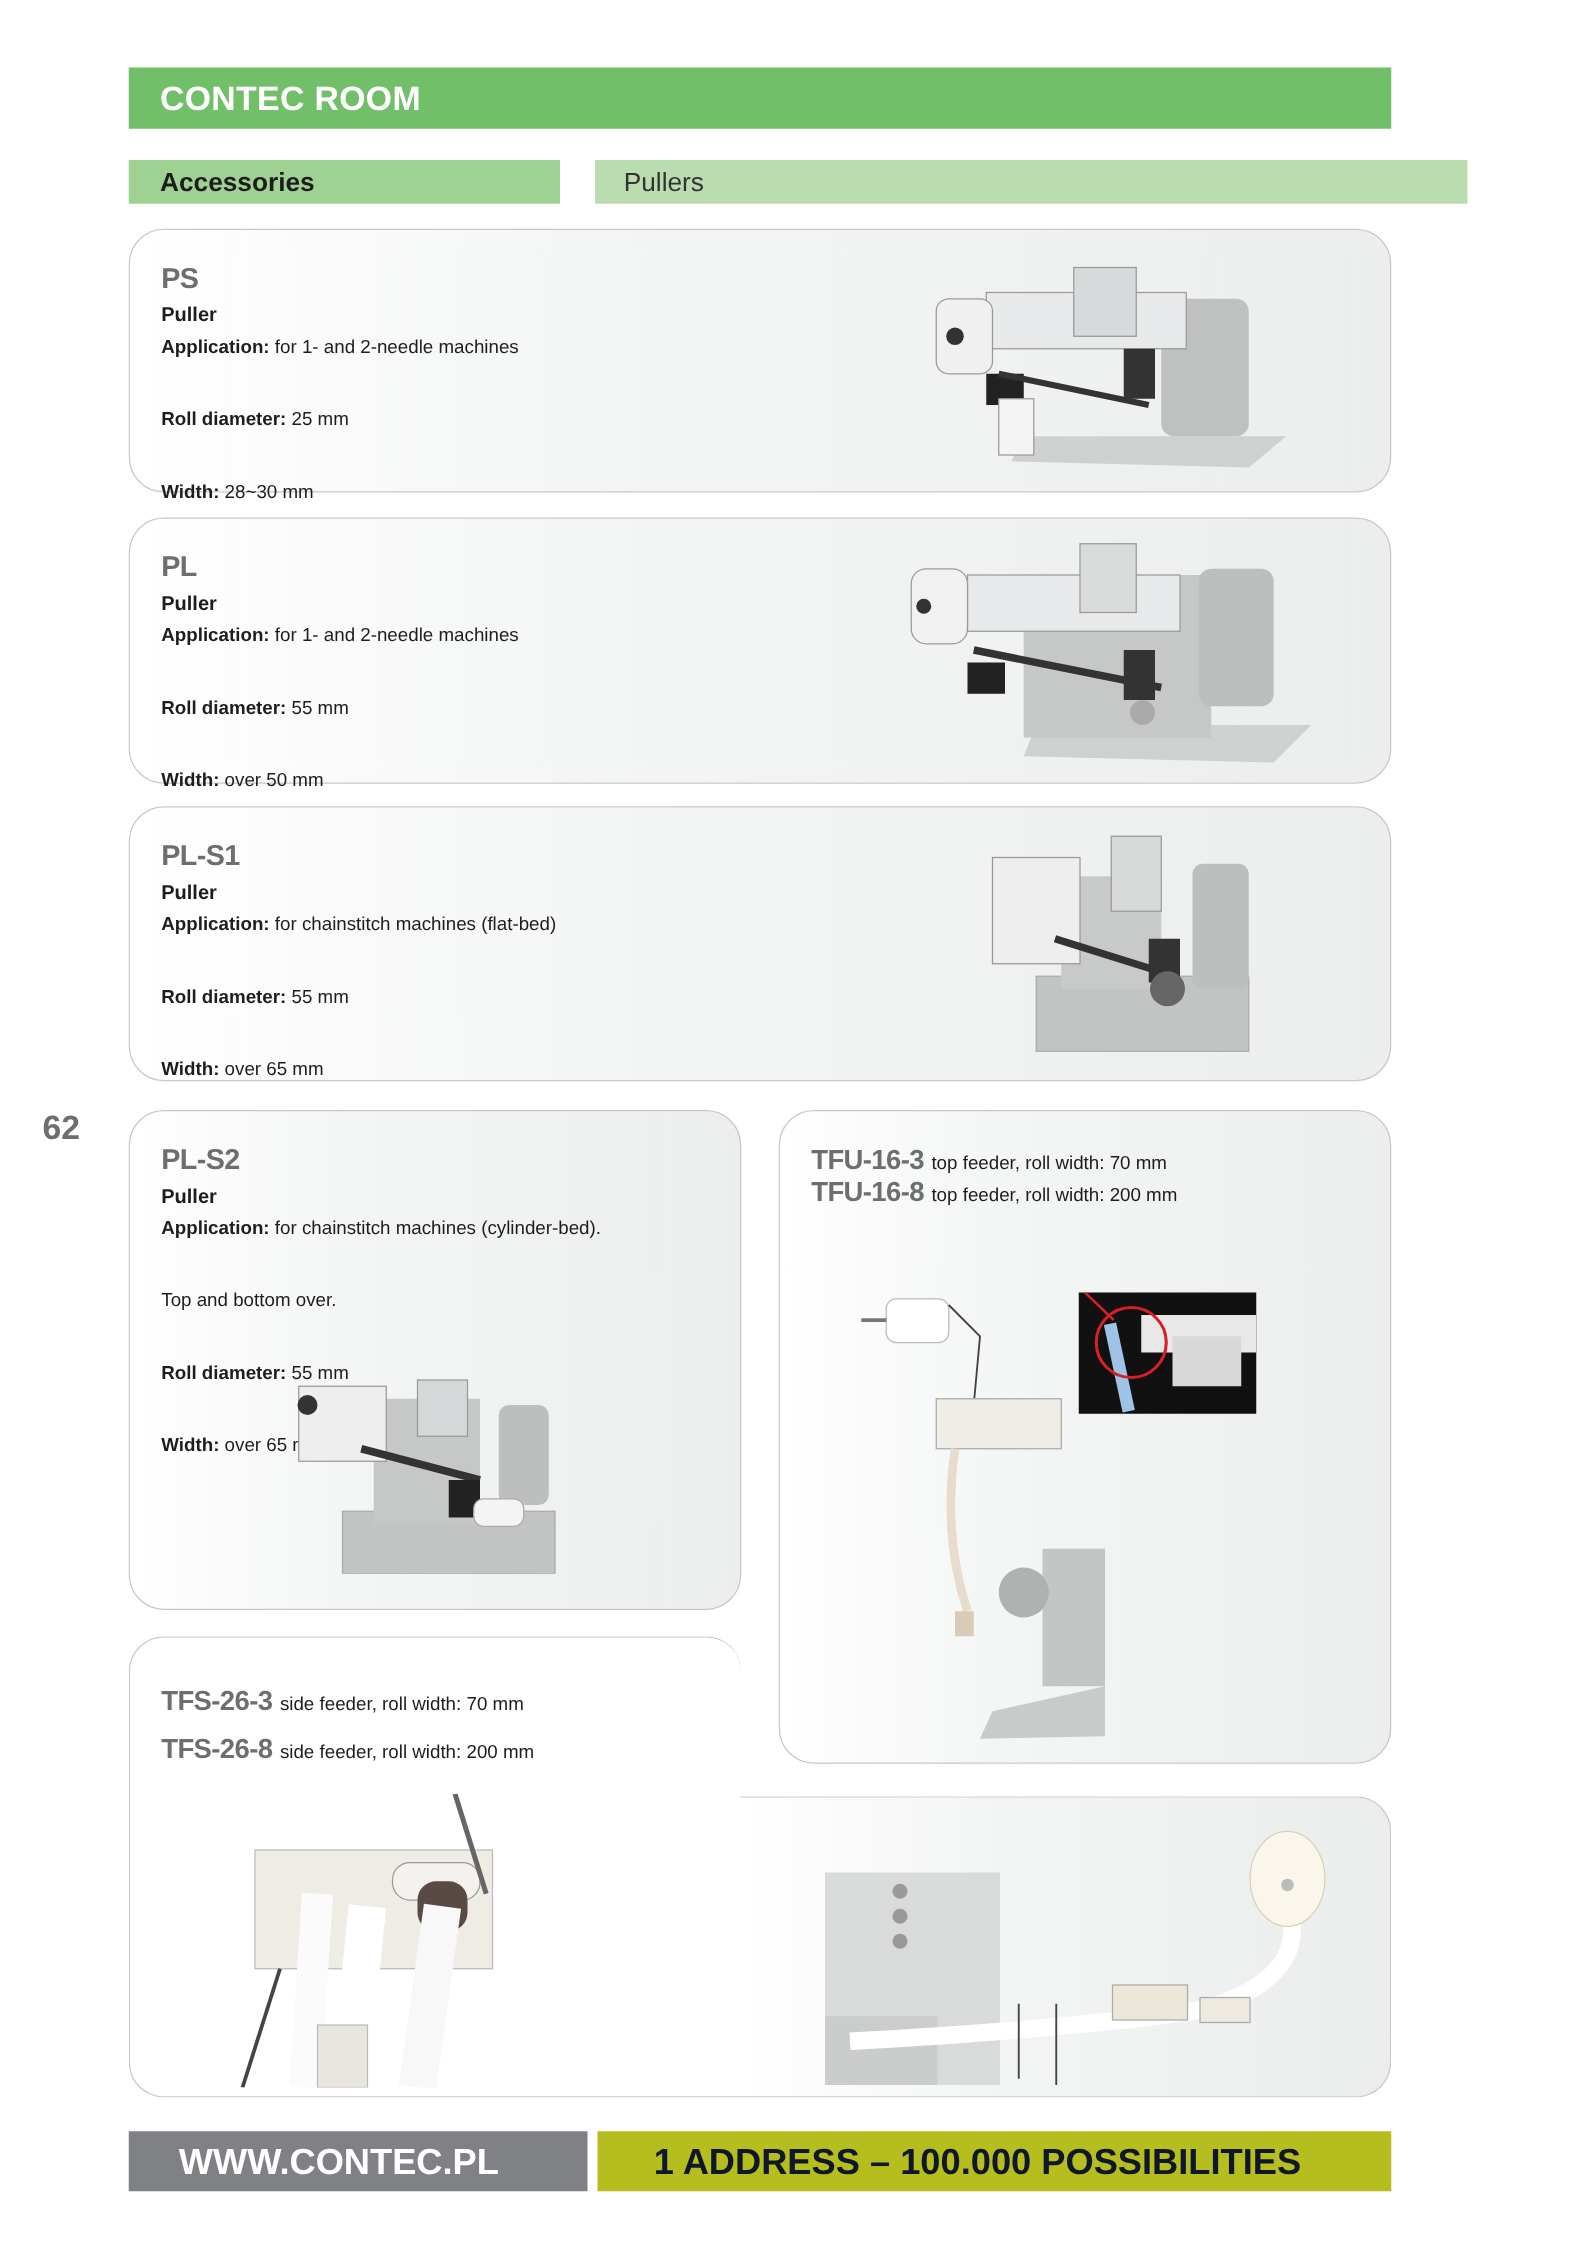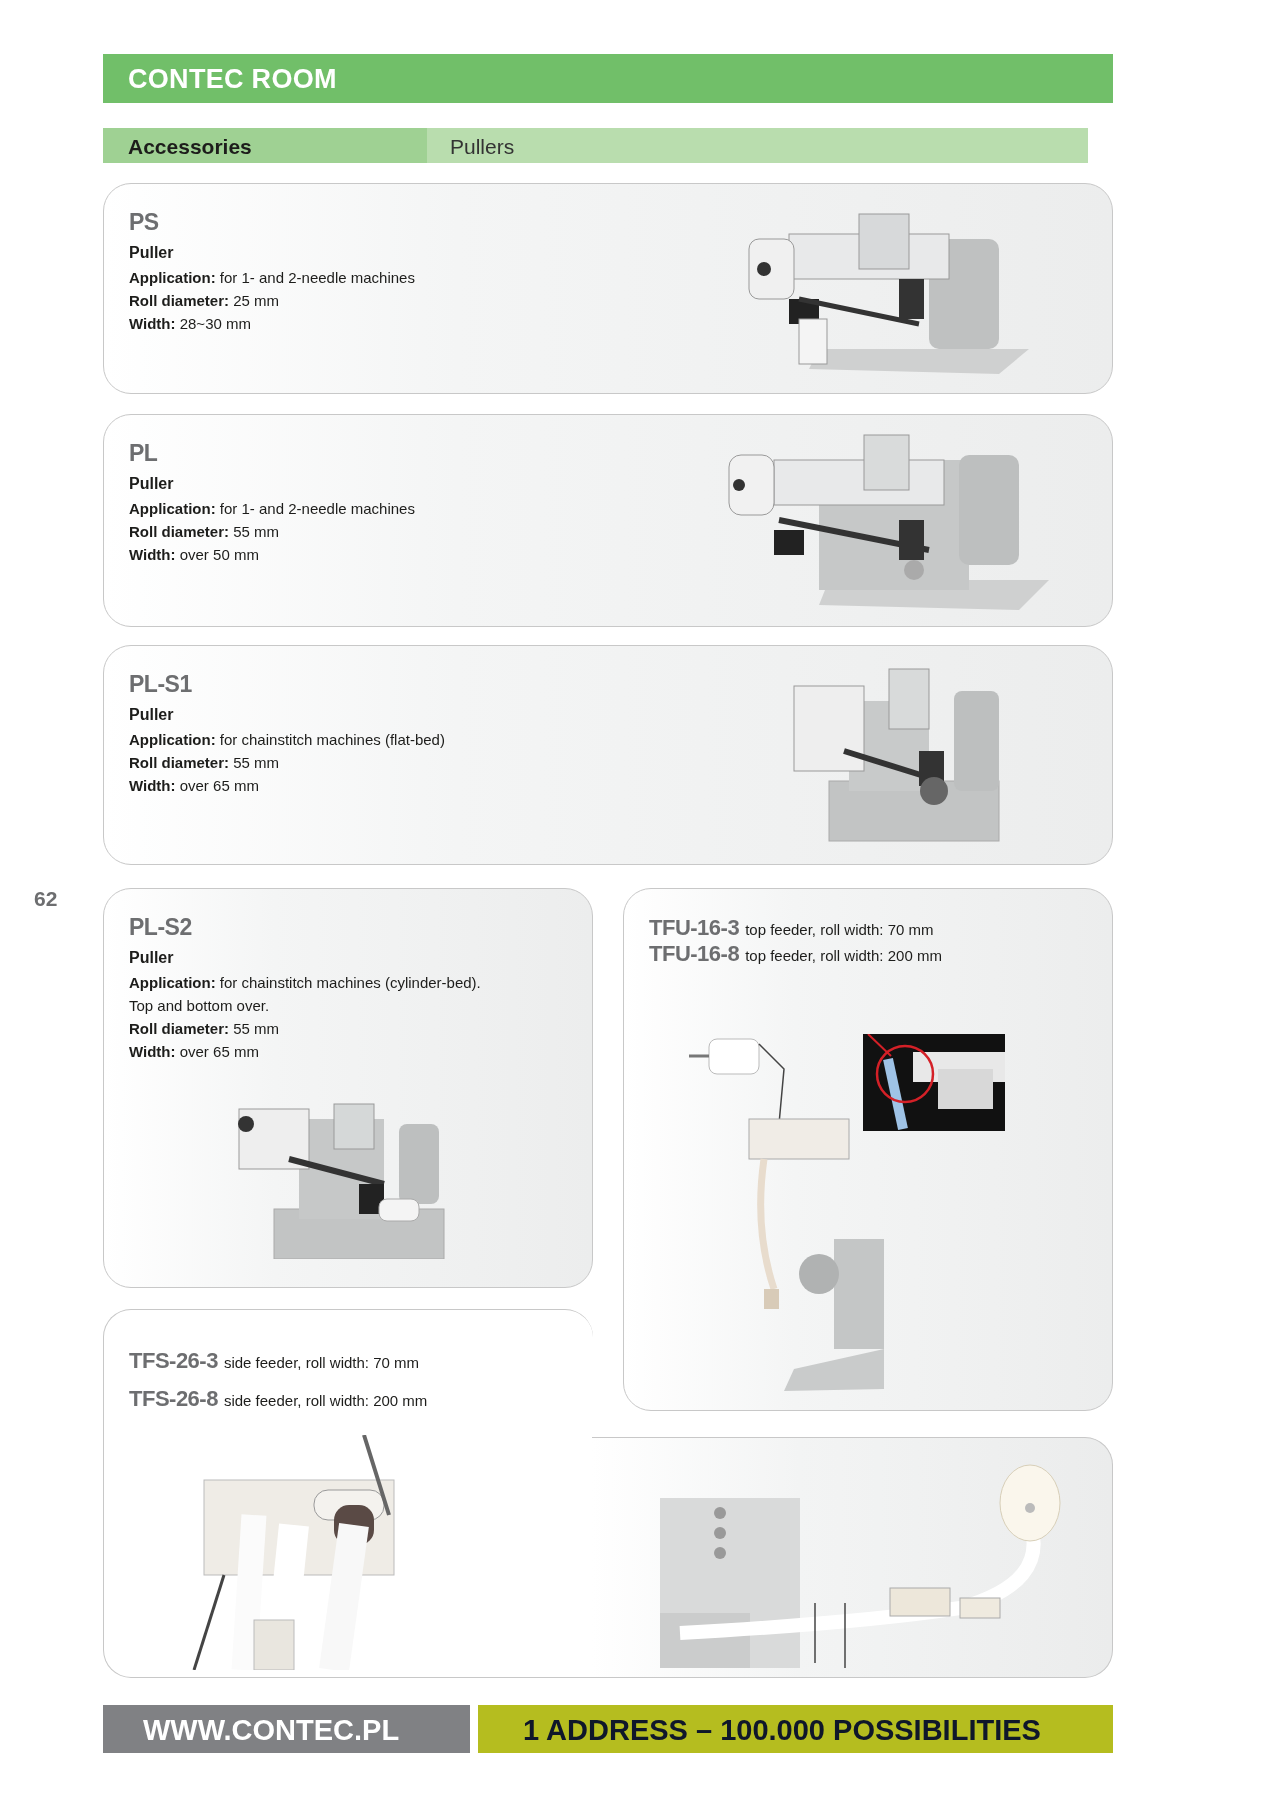--- a/index.html
+++ b/index.html
@@ -3,33 +3,33 @@
 <meta charset="utf-8">
 <style>
   html, body { margin:0; padding:0; background:#ffffff; }
   body { width:1273px; height:1800px; position:relative; overflow:hidden;
          font-family:"Liberation Sans", "DejaVu Sans", sans-serif; color:#231f20; }
   .abs { position:absolute; }
   .header-band { left:103px; top:54px; width:1010px; height:49px; background:#71bf69; }
   .header-band span { position:absolute; left:25px; top:10px; color:#fff; font-weight:bold; font-size:27px; letter-spacing:0.3px; }
   .sub-left { left:103px; top:128px; width:345px; height:35px; background:#9fd193; }
   .sub-left span { position:absolute; left:25px; top:7px; font-weight:bold; font-size:21px; color:#1d1d1b; }
-  .sub-right { left:427px; top:128px; width:661px; height:35px; background:#b9ddae; }
+  .sub-right { left:476px; top:128px; width:661px; height:35px; background:#b9ddae;padding-left:37px; }
   .sub-right span { position:absolute; left:23px; top:7px; font-size:21px; color:#333; }
   .card { border:1px solid #c8c8c8; border-radius:28px;
           background:linear-gradient(90deg,#ffffff 0%, #f4f5f5 35%, #eceded 100%); box-sizing:border-box; }
   .model { font-weight:bold; font-size:23px; color:#6d6e70; letter-spacing:-0.5px; }
   .ptype { font-weight:bold; font-size:16px; color:#1d1d1b; }
-  .spec { font-size:15px; color:#1d1d1b; line-height:23px; }
+  .spec { font-size:15px; color:#1d1d1b; line-height:23px;margin-top:35px; }
   .spec b { font-weight:bold; }
   .text-block { position:absolute; left:25px; }
   .photo { position:absolute; }
   .feeder-line { font-size:15px; color:#1d1d1b; }
   .feeder-line .fm { font-weight:bold; font-size:22px; color:#6d6e70; letter-spacing:-0.5px; margin-right:6px; }
-  .page-num { left:34px; top:887px; font-weight:bold; font-size:21px; color:#6d6e70; }
+  .page-num { left:34px; top:887px; font-weight:bold; font-size:27px; color:#6d6e70; }
   .foot-left { left:103px; top:1705px; width:367px; height:48px; background:#808184; }
   .foot-left span { position:absolute; left:40px; top:9px; color:#fff; font-weight:bold; font-size:29px; }
   .foot-right { left:478px; top:1705px; width:635px; height:48px; background:#b5bd1f; }
   .foot-right span { position:absolute; left:45px; top:9px; color:#0f172a; font-weight:bold; font-size:29px; }
   svg { display:block; }
 </style>
 </head>
 <body>
 
 <div class="abs header-band">

